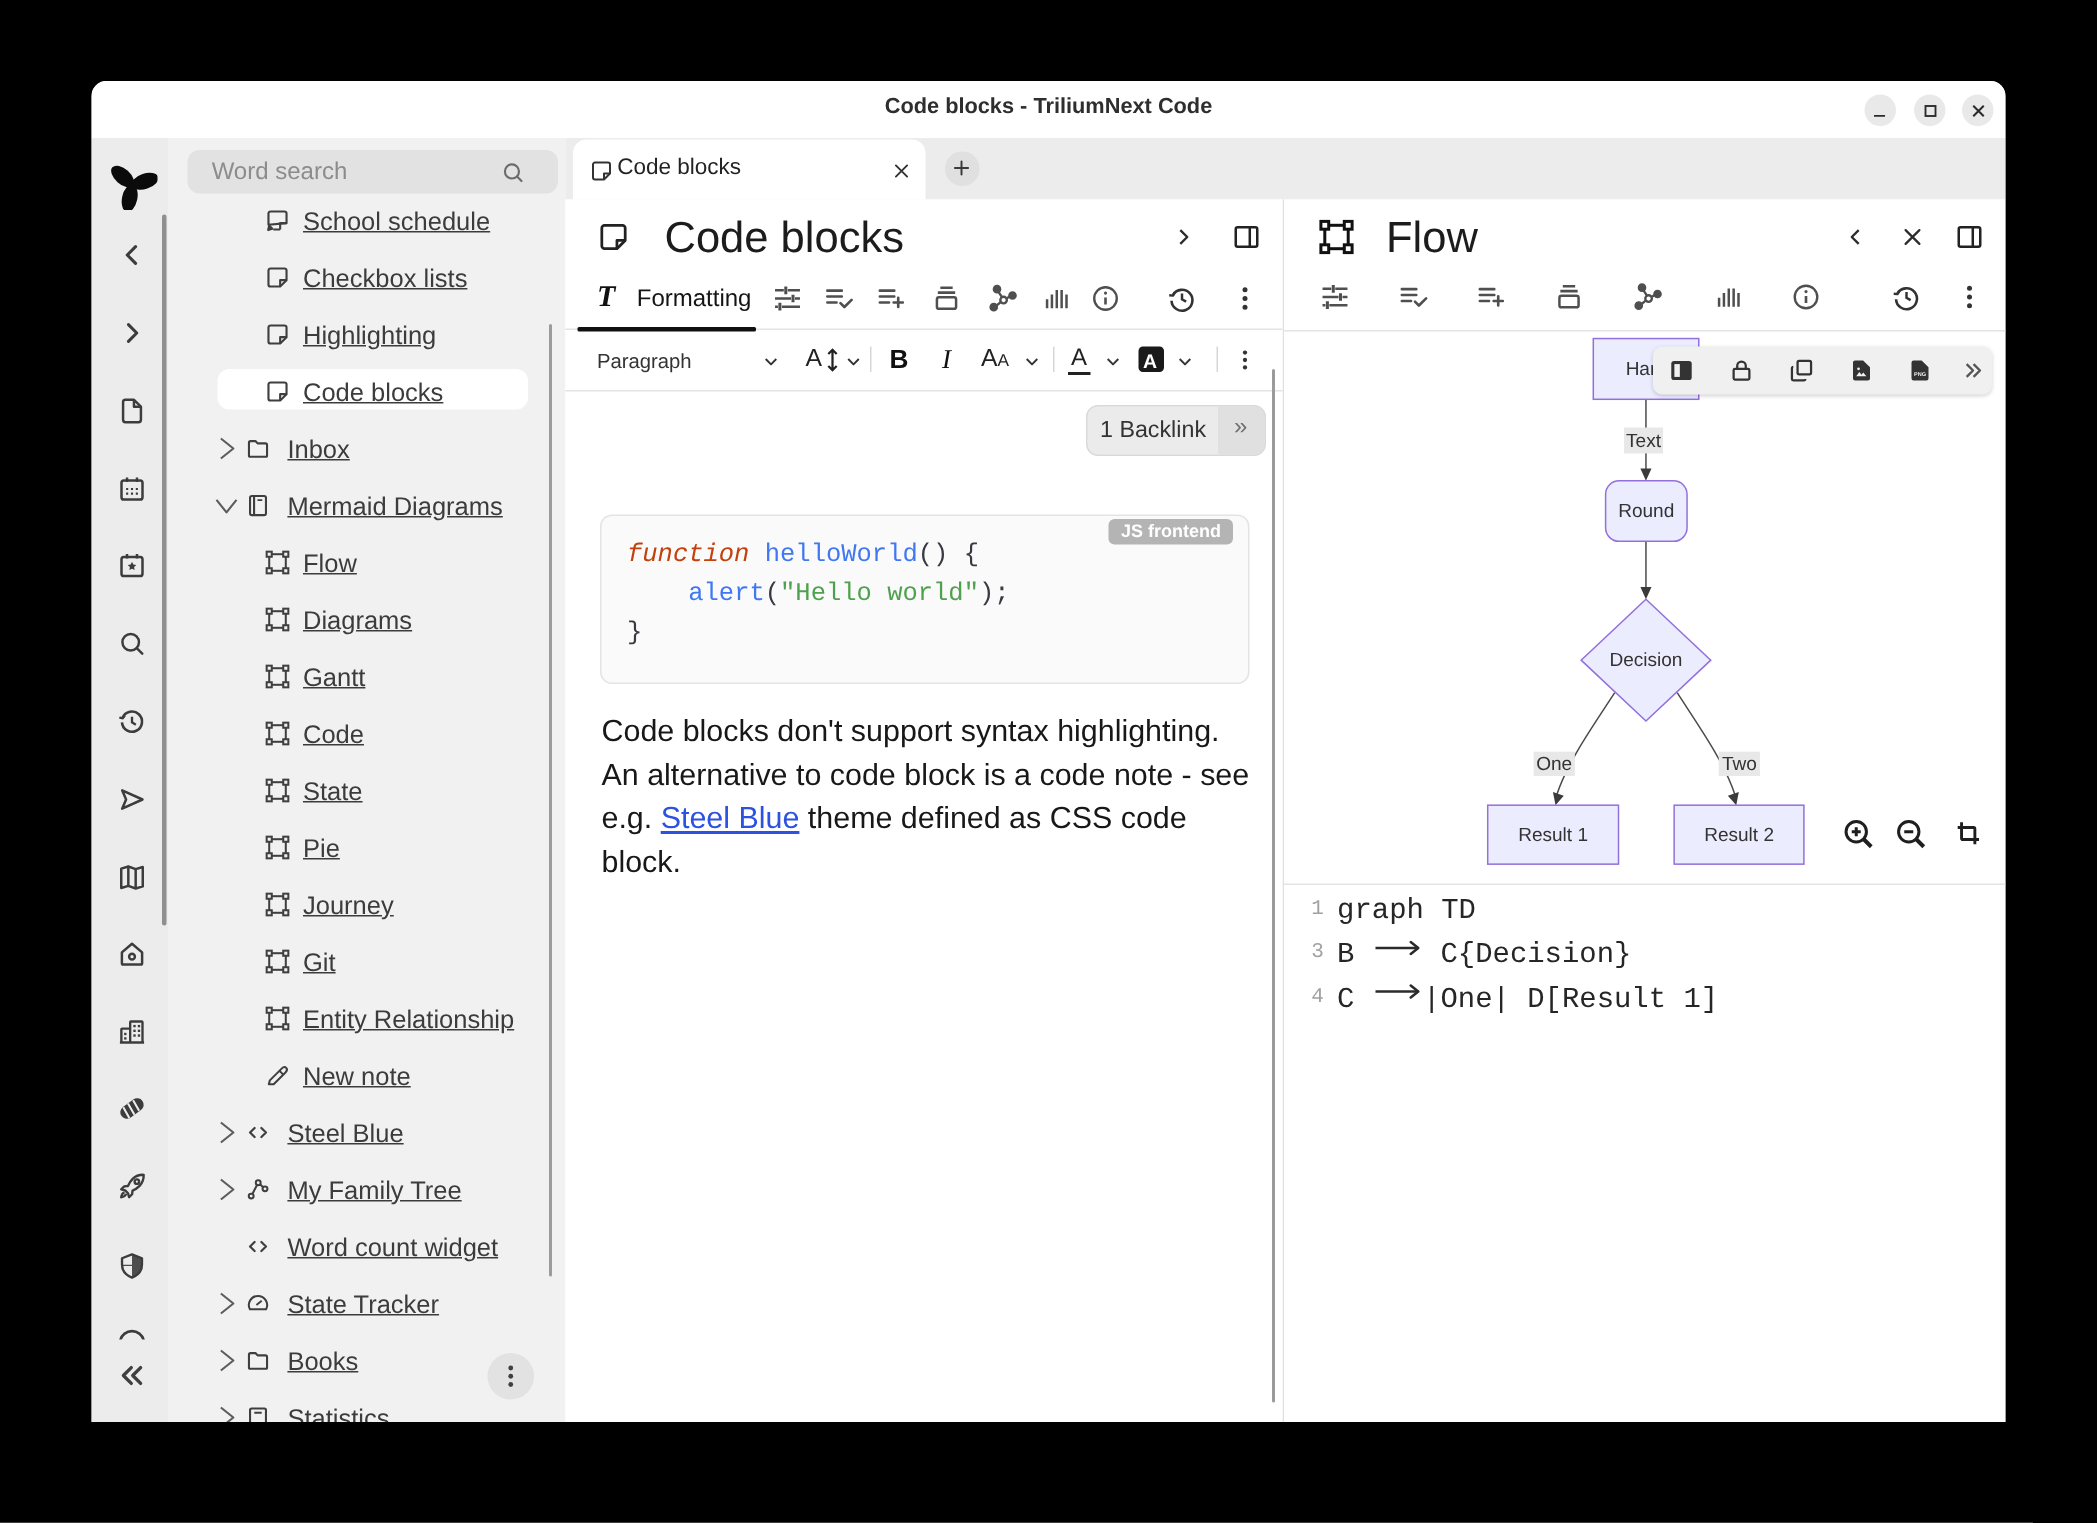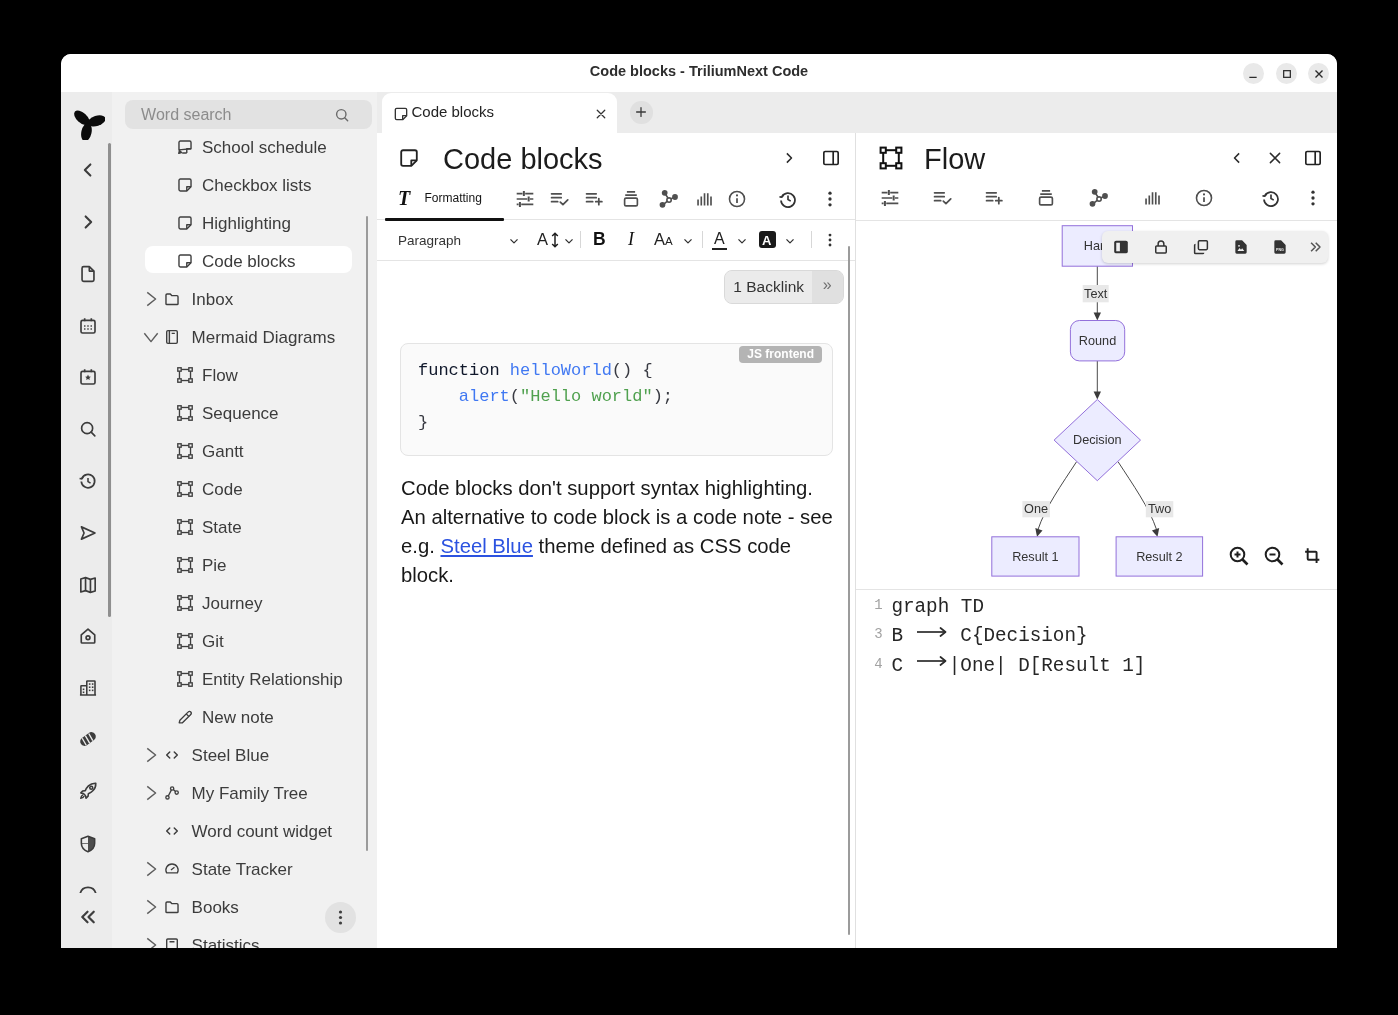--- a/index.html
+++ b/index.html
@@ -12,21 +12,21 @@
 .wbtn{position:absolute;top:9px;width:21px;height:21px;border-radius:50%;background:#e9e9e9;color:#2b2b2b;}
 
 #rail{position:absolute;left:0;top:38px;width:51px;height:856px;background:#ececec;}
 .railic{position:absolute;left:27px;color:#3c3c3c;}
 .icw{display:inline-block;transform:translate(-50%,-50%);line-height:0;}
 
 #tree{position:absolute;left:51px;top:38px;width:265px;height:856px;background:#f1f1f1;}
 #qsearch{position:absolute;left:12.6px;top:8px;width:247px;height:29.4px;background:#e2e2e2;border-radius:8px;}
 #qsearch span{position:absolute;left:16.5px;top:5.5px;font-size:16px;color:#8c8c8c;}
 .trow{position:absolute;height:30px;font-size:17px;color:#3c3c3c;white-space:nowrap;}
-.trow .lbl{position:absolute;top:6.3px;}
+.trow .lbl{position:absolute;top:6.3px;text-decoration:underline;}
 .ticon{position:absolute;top:50%;color:#424242;}
 .tchev{position:absolute;top:50%;color:#5a5a5a;}
 #selrow{position:absolute;left:32.7px;top:154.2px;width:207px;height:26.4px;background:#fff;border-radius:8px;}
 .sbar{position:absolute;background:#979797;border-radius:2px;}
 
 #tabrow{position:absolute;left:316px;top:38px;width:960px;height:41px;background:#ececec;}
 #tab1{position:absolute;left:4.5px;top:1px;width:235px;height:40px;background:#fff;border-radius:9px 9px 0 0;}
 #tab1 .tlbl{position:absolute;left:30px;top:10px;font-size:15px;color:#232323;}
 #plusbtn{position:absolute;left:253px;top:9px;width:22.5px;height:22.5px;border-radius:50%;background:#e0e0e0;color:#444;}
 
@@ -34,21 +34,21 @@
 #rightp{position:absolute;left:795px;top:79px;width:481px;height:815px;background:#fff;}
 #pdivider{position:absolute;left:794px;top:79px;width:1px;height:815px;background:#e0e0e0;}
 .ntitle{font-size:29px;color:#1c1c1c;position:absolute;letter-spacing:0;}
 .hline{position:absolute;background:#e4e4e4;height:1px;}
 #codeblock{position:absolute;left:23px;top:210px;width:433px;height:113px;background:#fafafa;border:1px solid #e4e4e4;border-radius:8px;}
 #codeblock pre{margin:0;padding:13.5px 0 0 17px;font-family:"Liberation Mono",monospace;font-size:17px;line-height:26px;}
 #jsbadge{position:absolute;right:10px;top:2px;background:#b4b4b4;color:#fff;font-size:12px;font-weight:bold;padding:1px 8px 2px;border-radius:4px;}
 #backchip{position:absolute;left:346.7px;top:137px;width:120px;height:33.6px;background:#ebebeb;border:1px solid #d9d9d9;border-radius:8px;overflow:hidden;}
 #backchip .bl{position:absolute;left:0;top:0;width:88px;height:100%;background:#ebebeb;font-size:15.5px;color:#333;text-align:center;padding-top:7px;}
 #backchip .br{position:absolute;right:0;top:0;width:31px;height:100%;background:#e0e0e0;color:#707070;text-align:center;padding-top:5px;font-size:16px;}
-.kw{color:#0f172a;}.fn{color:#4078f2;}.str{color:#50a14f;}.pl{color:#383a42;}
+.kw{color:#c2410c;font-style:italic;}.fn{color:#4078f2;}.str{color:#50a14f;}.pl{color:#383a42;}
 a.link{color:#2b52e0;text-decoration:underline;}
 
 #mcode{position:absolute;left:0px;top:460.2px;width:481px;font-family:"Liberation Mono",monospace;font-size:19.3px;line-height:29.2px;color:#262626;white-space:pre;}
 .lnum{display:inline-block;width:26.6px;margin-right:8.8px;text-align:right;font-size:14px;color:#a2a2a2;vertical-align:baseline;position:relative;top:-3px;}
 
 #imgbar{position:absolute;left:245.5px;top:98.2px;width:226.5px;height:31.8px;background:#f0f0f0;border-radius:6px;box-shadow:0 1px 3px rgba(0,0,0,.18);}
 svg{display:block;}
 </style>
 </head>
 <body>
@@ -305,21 +305,21 @@
             <svg width="17" height="17" viewBox="0 0 24 24" fill="none" stroke="#3f3f3f" stroke-width="1.9">
               <rect x="4.2" y="4.2" width="15.6" height="15.6"></rect>
               <g fill="#f1f1f1" stroke="#3f3f3f" stroke-width="1.9">
                 <rect x="1.8" y="1.8" width="4.8" height="4.8"></rect>
                 <rect x="17.4" y="1.8" width="4.8" height="4.8"></rect>
                 <rect x="1.8" y="17.4" width="4.8" height="4.8"></rect>
                 <rect x="17.4" y="17.4" width="4.8" height="4.8"></rect>
               </g>
             </svg>
           </span>
-          <span class="lbl" style="left:90px">Sequence</span>
+          <span class="lbl" style="left:90px">Diagrams</span>
         </div>
     <div class="trow" style="left:0;top:343.5px;width:260px">
           <span class="ticon icw" style="left:72.8px">
             <svg width="17" height="17" viewBox="0 0 24 24" fill="none" stroke="#3f3f3f" stroke-width="1.9">
               <rect x="4.2" y="4.2" width="15.6" height="15.6"></rect>
               <g fill="#f1f1f1" stroke="#3f3f3f" stroke-width="1.9">
                 <rect x="1.8" y="1.8" width="4.8" height="4.8"></rect>
                 <rect x="17.4" y="1.8" width="4.8" height="4.8"></rect>
                 <rect x="1.8" y="17.4" width="4.8" height="4.8"></rect>
                 <rect x="17.4" y="17.4" width="4.8" height="4.8"></rect>
@@ -547,21 +547,21 @@
         </svg>
       </span>
     <span class="icw" style="position:absolute;left:454px;top:25px">
         <svg width="21" height="21" viewBox="0 0 24 24" fill="none" stroke="#222" stroke-width="1.9">
           <rect x="3.8" y="4.6" width="16.4" height="14.8" rx="1.5"></rect>
           <path d="M14.5 4.6 V19.4"></path>
         </svg>
       </span>
 
     <span style="position:absolute;left:21px;top:54px;font-size:20px;font-style:italic;font-weight:bold;font-family:'Liberation Serif',serif;color:#111">T</span>
-    <span style="position:absolute;left:47.5px;top:58px;font-size:12px;color:#141414">Formatting</span>
+    <span style="position:absolute;left:47.5px;top:58px;font-size:16px;color:#141414">Formatting</span>
     <div class="ribicons">
         <span class="icw" style="position:absolute;left:147.6px;top:66px">
           <svg width="21" height="21" viewBox="0 0 24 24" fill="none" stroke="#4f4f4f">
             <g stroke-width="1.9">
               <path d="M2.5 5.8 H9.2 M12.2 5.8 H21.5"></path>
               <path d="M2.5 12 H14.7 M17.7 12 H21.5"></path>
               <path d="M2.5 18.2 H4.7 M7.7 18.2 H21.5"></path>
             </g>
             <g stroke-width="2.3">
               <path d="M10.7 2.9 v5.8 M16.2 9.1 v5.8 M6.2 15.3 v5.8"></path>

